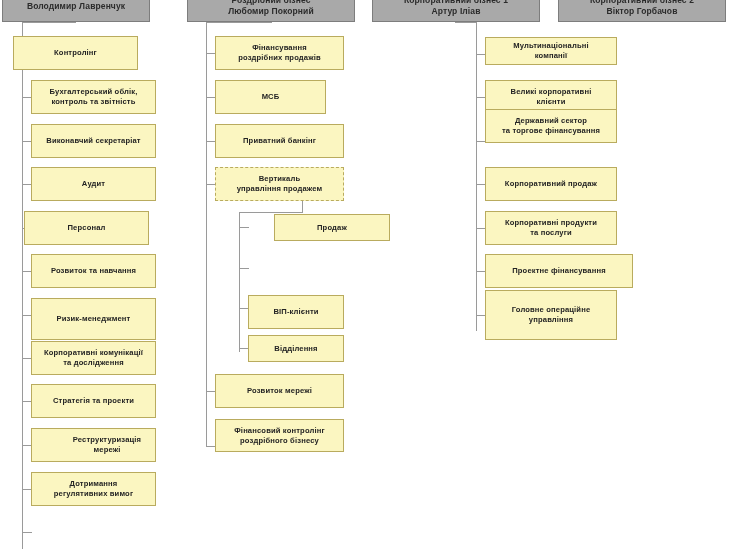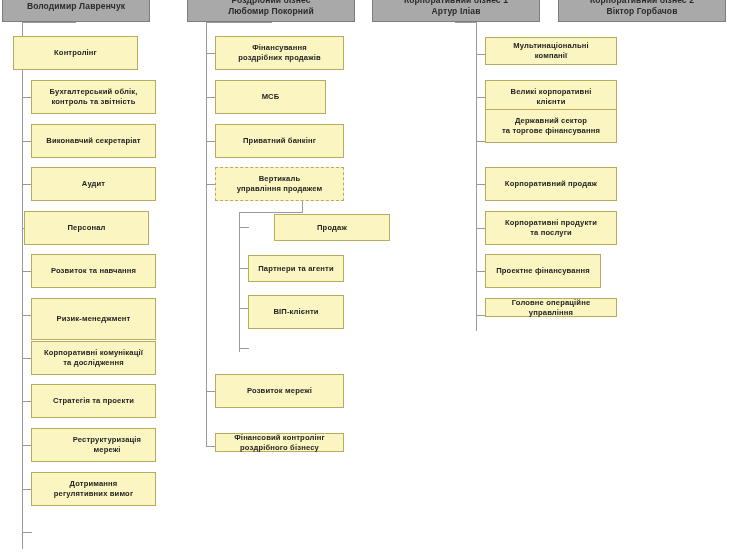--- a/index.html
+++ b/index.html
@@ -153,32 +153,32 @@
 управління продажем</div>
 
   <div class="conn v" style="left:302px; top:201px; width:1px; height:11px;"></div>
   <div class="conn h" style="left:239px; top:212px; width:64px; height:1px;"></div>
   <div class="conn v" style="left:239px; top:212px; width:1px; height:140px;"></div>
 
   <div class="conn h" style="left:239px; top:227px; width:10px; height:1px;"></div>
   <div class="node" style="left:248px; top:214px; width:116px; height:27px;margin-left:26px;">Продаж</div>
 
   <div class="conn h" style="left:239px; top:268px; width:10px; height:1px;"></div>
-  <div class="node" style="left:248px; top:255px; width:96px; height:27px;">Партнери та агенти</div>
 
   <div class="conn h" style="left:239px; top:308px; width:10px; height:1px;"></div>
   <div class="node" style="left:248px; top:295px; width:96px; height:34px;">ВІП-клієнти</div>
 
   <div class="conn h" style="left:239px; top:348px; width:10px; height:1px;"></div>
+  <div class="node" style="left:248px; top:335px; width:96px; height:27px;">Відділення</div>
 
   <div class="conn h" style="left:206px; top:391px; width:10px; height:1px;"></div>
   <div class="node" style="left:215px; top:374px; width:129px; height:34px;">Розвиток мережі</div>
 
   <div class="conn h" style="left:206px; top:446px; width:10px; height:1px;"></div>
-  <div class="node" style="left:215px; top:433px; width:129px; height:19px;">Фінансовий контролінг
+  <div class="node" style="left:215px; top:419px; width:129px; height:33px;">Фінансовий контролінг
 роздрібного бізнесу</div>
 
   <div class="col-header" style="left:372px; top:-10px; width:168px; height:32px;">
     <span>
       <span class="hl">Корпоративний бізнес 1</span>
       <span class="hl">Артур Іліав</span>
     </span>
   </div>
 
   <div class="conn v" style="left:476px; top:22px; width:1px; height:309px;"></div>
@@ -197,24 +197,24 @@
 та торгове фінансування</div>
 
   <div class="conn h" style="left:476px; top:184px; width:10px; height:1px;"></div>
   <div class="node" style="left:485px; top:167px; width:132px; height:34px;">Корпоративний продаж</div>
 
   <div class="conn h" style="left:476px; top:228px; width:10px; height:1px;"></div>
   <div class="node" style="left:485px; top:211px; width:132px; height:34px;">Корпоративні продукти
 та послуги</div>
 
   <div class="conn h" style="left:476px; top:271px; width:10px; height:1px;"></div>
-  <div class="node" style="left:485px; top:254px; width:116px; height:34px;">Проектне фінансування</div>
+  <div class="node" style="left:485px; top:254px; width:148px; height:34px;">Проектне фінансування</div>
 
   <div class="conn h" style="left:476px; top:315px; width:10px; height:1px;"></div>
-  <div class="node" style="left:485px; top:298px; width:132px; height:19px;">Головне операційне
+  <div class="node" style="left:485px; top:290px; width:132px; height:50px;">Головне операційне
 управління</div>
 
   <div class="col-header" style="left:558px; top:-10px; width:168px; height:32px;">
     <span>
       <span class="hl">Корпоративний бізнес 2</span>
       <span class="hl">Віктор Горбачов</span>
     </span>
   </div>
 
 </div>

